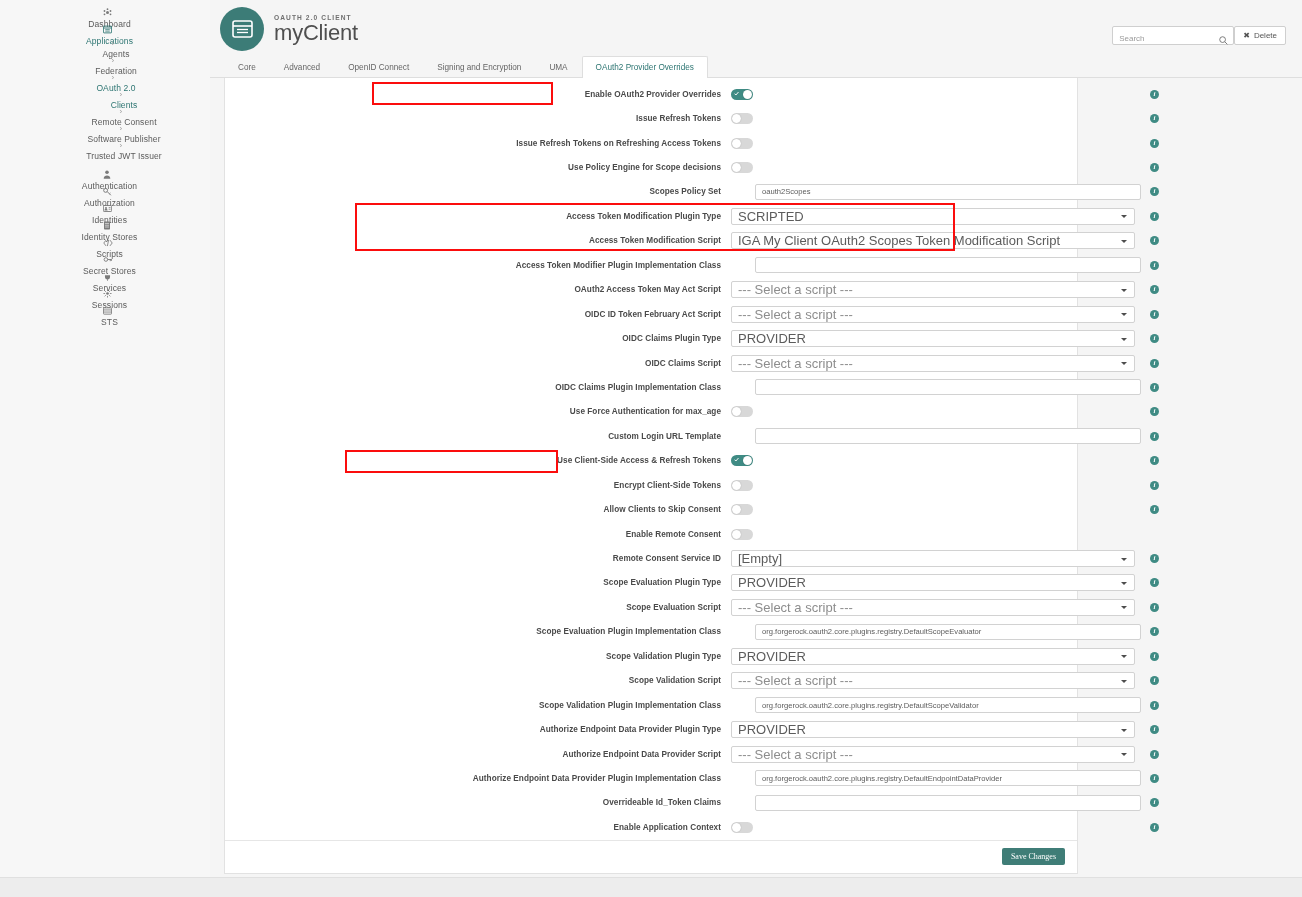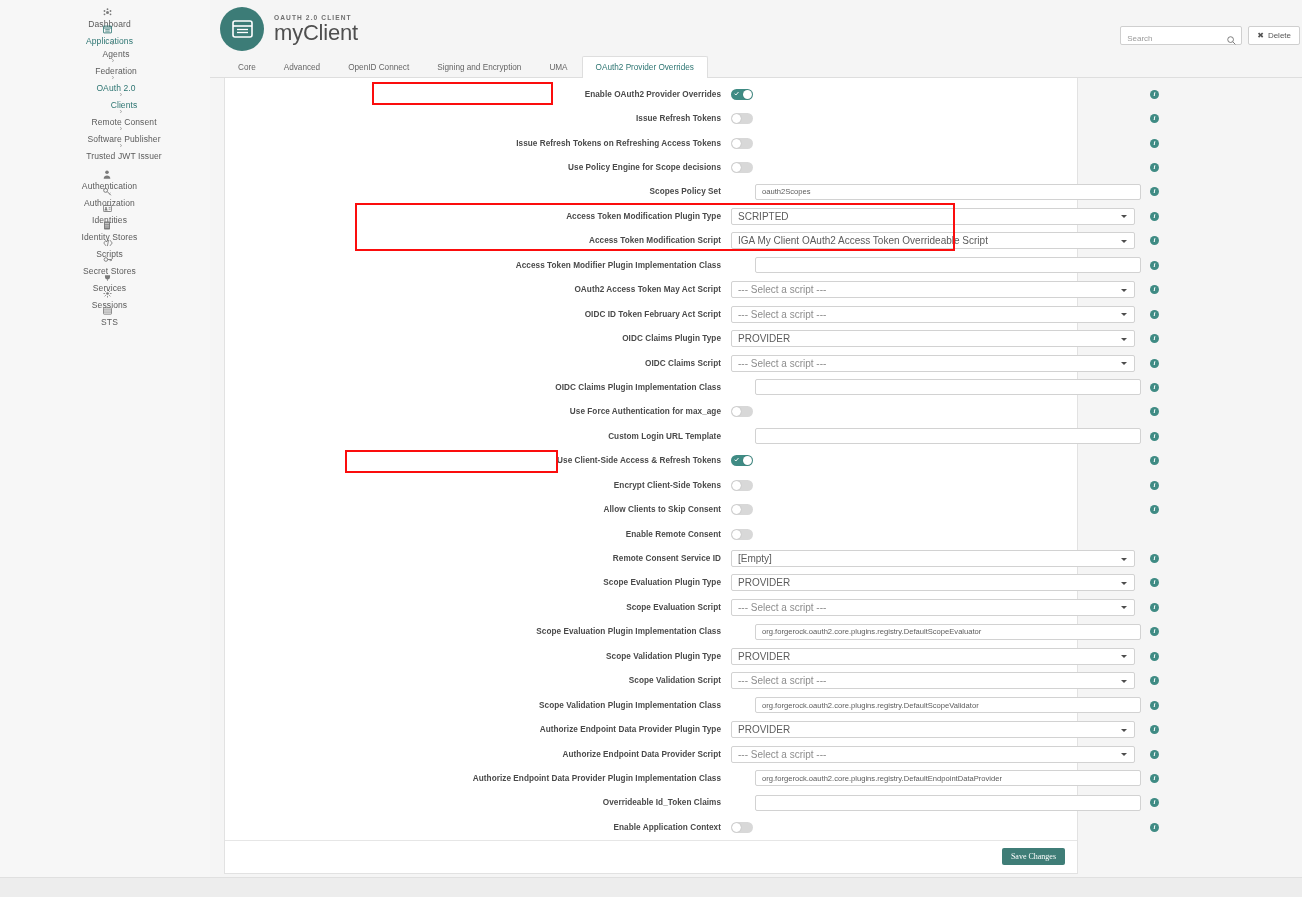--- a/index.html
+++ b/index.html
@@ -63,22 +63,22 @@
     font-size: 6.6px; color: #6f6f6f;
     letter-spacing: 1.1px; font-weight: bold;
     margin-bottom: 1px;
   }
   .brand-text .name {
     font-size: 22px; color: #4f4f4f; font-weight: 300;
     line-height: 1; letter-spacing: -.2px;
   }
 
   .head-actions {
-    position: absolute; right: 2px; top: 26px;
-    display: flex; align-items: flex-end; gap: 6px;
+    position: absolute; right: 16px; top: 26px;
+    display: flex; align-items: flex-end; gap: 0;
   }
   .search-box {
     position: relative;
     width: 122px; height: 19px;
     background: #fff;
     border: 1px solid #cfcfcf; border-radius: 2px;
   }
   .search-box input {
     width: 100%; height: 100%;
     border: 0; outline: 0; background: transparent;
@@ -183,21 +183,21 @@
   .tinput::placeholder { color: #9c9c9c; }
 
   
   .tselect {
     position: relative;
     width: 404px; height: 17px;
     background: #fff;
     border: 1px solid #d2d2d2; border-radius: 2px;
     display: flex; align-items: center;
     padding: 0 20px 0 6px;
-    font-size: 10px; color: #5c5c5c;
+    font-size: 13px; color: #5c5c5c;
     cursor: pointer;
     white-space: nowrap; overflow: hidden;
   }
   .tselect.ph { color: #8d8d8d; }
   .tselect .caret {
     position: absolute; right: 7px; top: 6.5px;
     width: 0; height: 0;
     border-left: 3.2px solid transparent;
     border-right: 3.2px solid transparent;
     border-top: 3.8px solid #4d4d4d;
@@ -501,21 +501,21 @@
               </div>
             </div>
             <div class="row-info">
               <div class="info-ic">i</div>
             </div>
           </div>
           <div class="row">
             <div class="row-label">Access Token Modification Script</div>
             <div class="row-ctl">
               <div class="tselect">
-                <span>IGA My Client OAuth2 Access Token Overrideable Script</span>
+                <span>IGA My Client OAuth2 Scopes Token Modification Script</span>
                 <span class="caret"></span>
               </div>
             </div>
             <div class="row-info">
               <div class="info-ic">i</div>
             </div>
           </div>
           <div class="row">
             <div class="row-label">Access Token Modifier Plugin Implementation Class</div>
             <div class="row-ctl">

